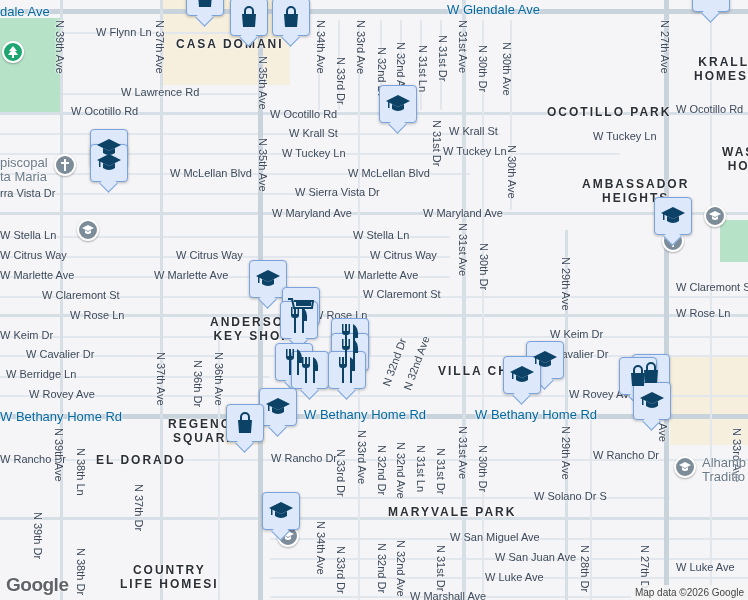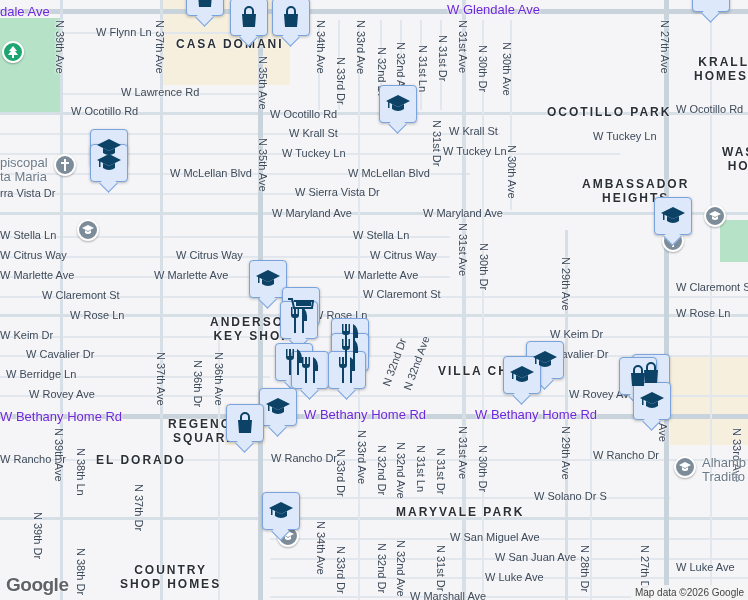--- a/index.html
+++ b/index.html
@@ -3,21 +3,21 @@
 <meta charset="utf-8">
 <style>
   html, body { margin:0; padding:0; }
   body { width:748px; height:600px; overflow:hidden; background:#f5f4f6; font-family:"Liberation Sans", sans-serif; }
   #map { position:relative; width:748px; height:600px; overflow:hidden; background:#f5f4f6; }
   .area { position:absolute; }
   .road { position:absolute; background:#d6dee6; }
   .road.major { background:#c9d3dc; }
   .road.minor { background:#e1e7ec; }
   .lbl { position:absolute; font-size:11px; color:#3c4a5a; white-space:nowrap; line-height:1; text-shadow:0 0 2px #f5f4f6,0 0 2px #f5f4f6,0 0 2px #f5f4f6; }
-  .lbl.major { font-size:13px; color:#6d28d9; }
+  .lbl.major { font-size:13px; color:#0369a1; }
   .lbl.v { transform-origin:0 0; transform:rotate(90deg); }
   .lbl.diag { transform-origin:0 0; transform:rotate(-70deg); }
   .hood { position:absolute; font-size:12px; letter-spacing:2px; color:#2b2f36; font-weight:bold; white-space:nowrap; line-height:1.15; text-align:center; text-shadow:0 0 2px #fff,0 0 2px #fff; }
   .poi-text { position:absolute; font-size:13px; color:#6b7a89; white-space:nowrap; line-height:1.05; text-shadow:0 0 2px #fff,0 0 2px #fff; }
   .poi-dot { position:absolute; width:18px; height:18px; border-radius:50%; background:#7d8c99; border:2px solid #fff; box-shadow:0 1px 2px rgba(0,0,0,0.3); display:flex; align-items:center; justify-content:center; }
   .poi-dot.green { background:#1ea672; }
   .marker { position:absolute; width:36px; height:36px; background:#dde9fb; border:1px solid #7aa3dd; border-radius:4px; box-shadow:0 1px 3px rgba(0,0,0,0.25); display:flex; align-items:center; justify-content:center; }
   .marker::after { content:""; position:absolute; left:11px; bottom:-9px; width:12px; height:12px; background:#dde9fb; border-right:1px solid #7aa3dd; border-bottom:1px solid #7aa3dd; transform:rotate(45deg); }
   .marker svg { position:relative; z-index:1; }
   .google-logo { position:absolute; left:6px; bottom:4px; font-size:19px; font-weight:bold; color:#5f6368; letter-spacing:-0.5px; text-shadow:0 0 2px #fff,0 0 2px #fff; }
@@ -193,23 +193,23 @@
   <div class="hood" style="left:722px;top:146px;white-space:pre;">WAS
 HO</div>
   <div class="hood" style="left:582px;top:178px;white-space:pre;">AMBASSADOR
 HEIGHTS</div>
   <div class="hood" style="left:210px;top:316px;white-space:pre;">ANDERSON
 KEY SHOP</div>
   <div class="hood" style="left:438px;top:365px;">VILLA CH</div>
   <div class="hood" style="left:168px;top:418px;white-space:pre;">REGENCY
 SQUARE</div>
   <div class="hood" style="left:96px;top:454px;">EL DORADO</div>
-  <div class="hood" style="left:396px;top:506px;text-align:right;">MARYVALE PARK</div>
+  <div class="hood" style="left:388px;top:506px;text-align:right;">MARYVALE PARK</div>
   <div class="hood" style="left:120px;top:564px;white-space:pre;">COUNTRY
-SHOP HOMES</div>
+LIFE HOMESI</div>
 
   <div class="poi-dot green" style="left:2px;top:41px;">
     <svg width="10" height="12" viewBox="0 0 10 12">
         <path d="M5 0 L9 5 H7 L10 9 H0 L3 5 H1 Z" fill="#fff"></path>
         <rect x="4" y="9" width="2" height="3" fill="#fff"></rect>
       </svg>
   </div>
   <div class="poi-dot" style="left:54px;top:154px;">
     <svg width="10" height="12" viewBox="0 0 10 12">
         <rect x="4" y="0" width="2" height="12" fill="#fff"></rect>

